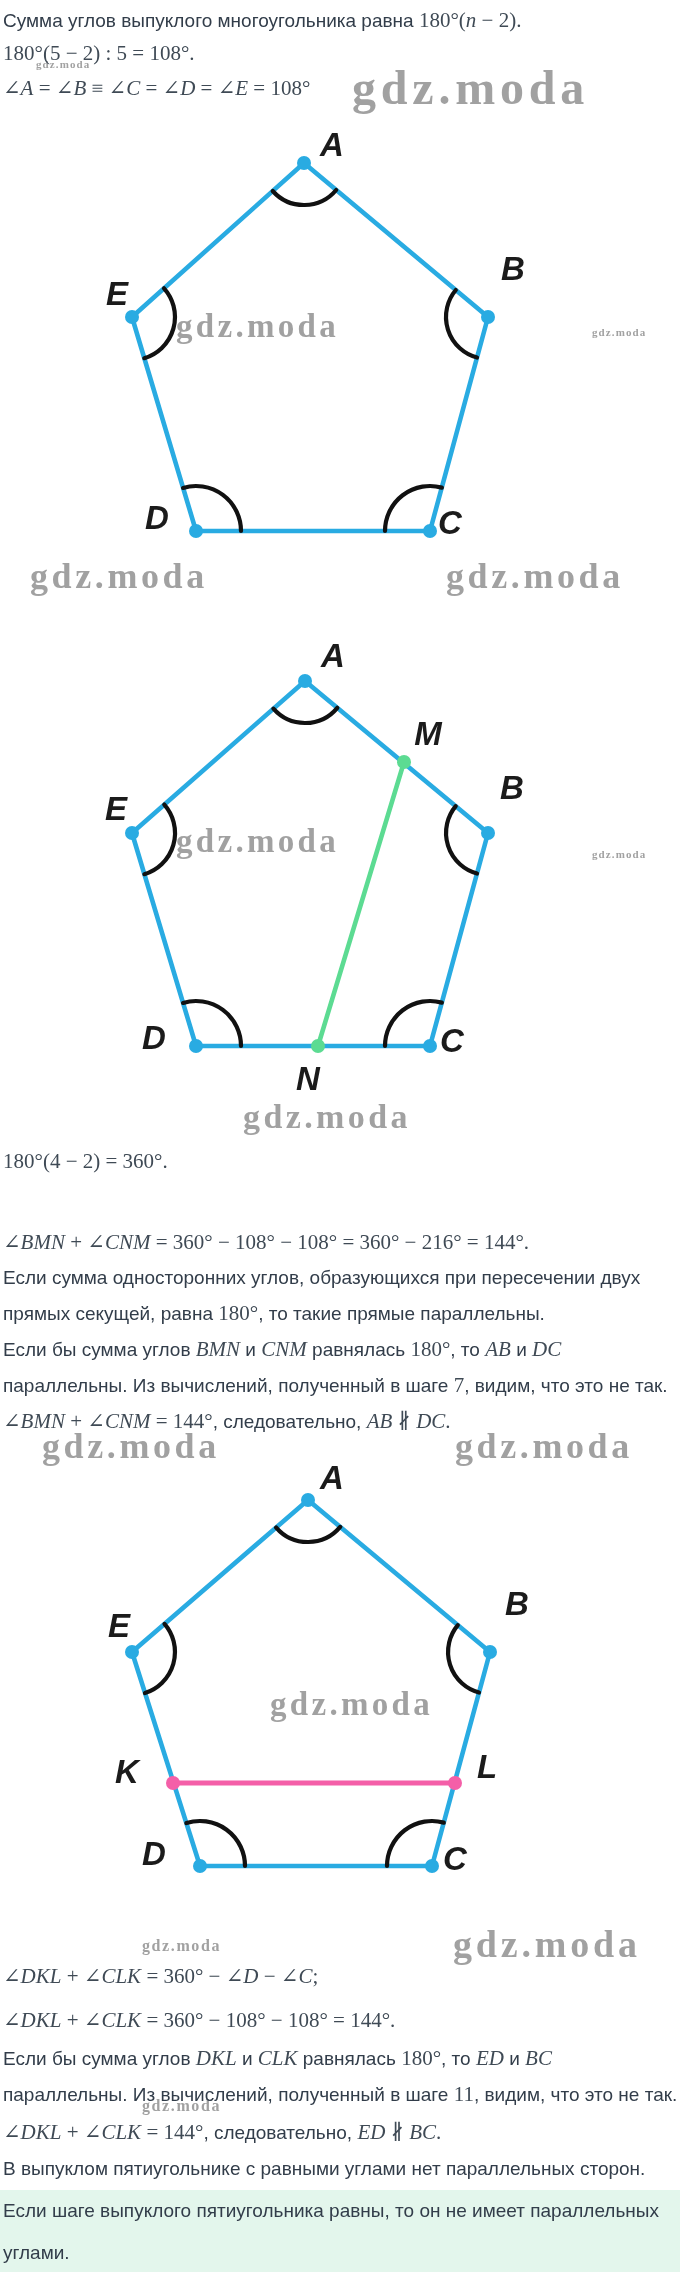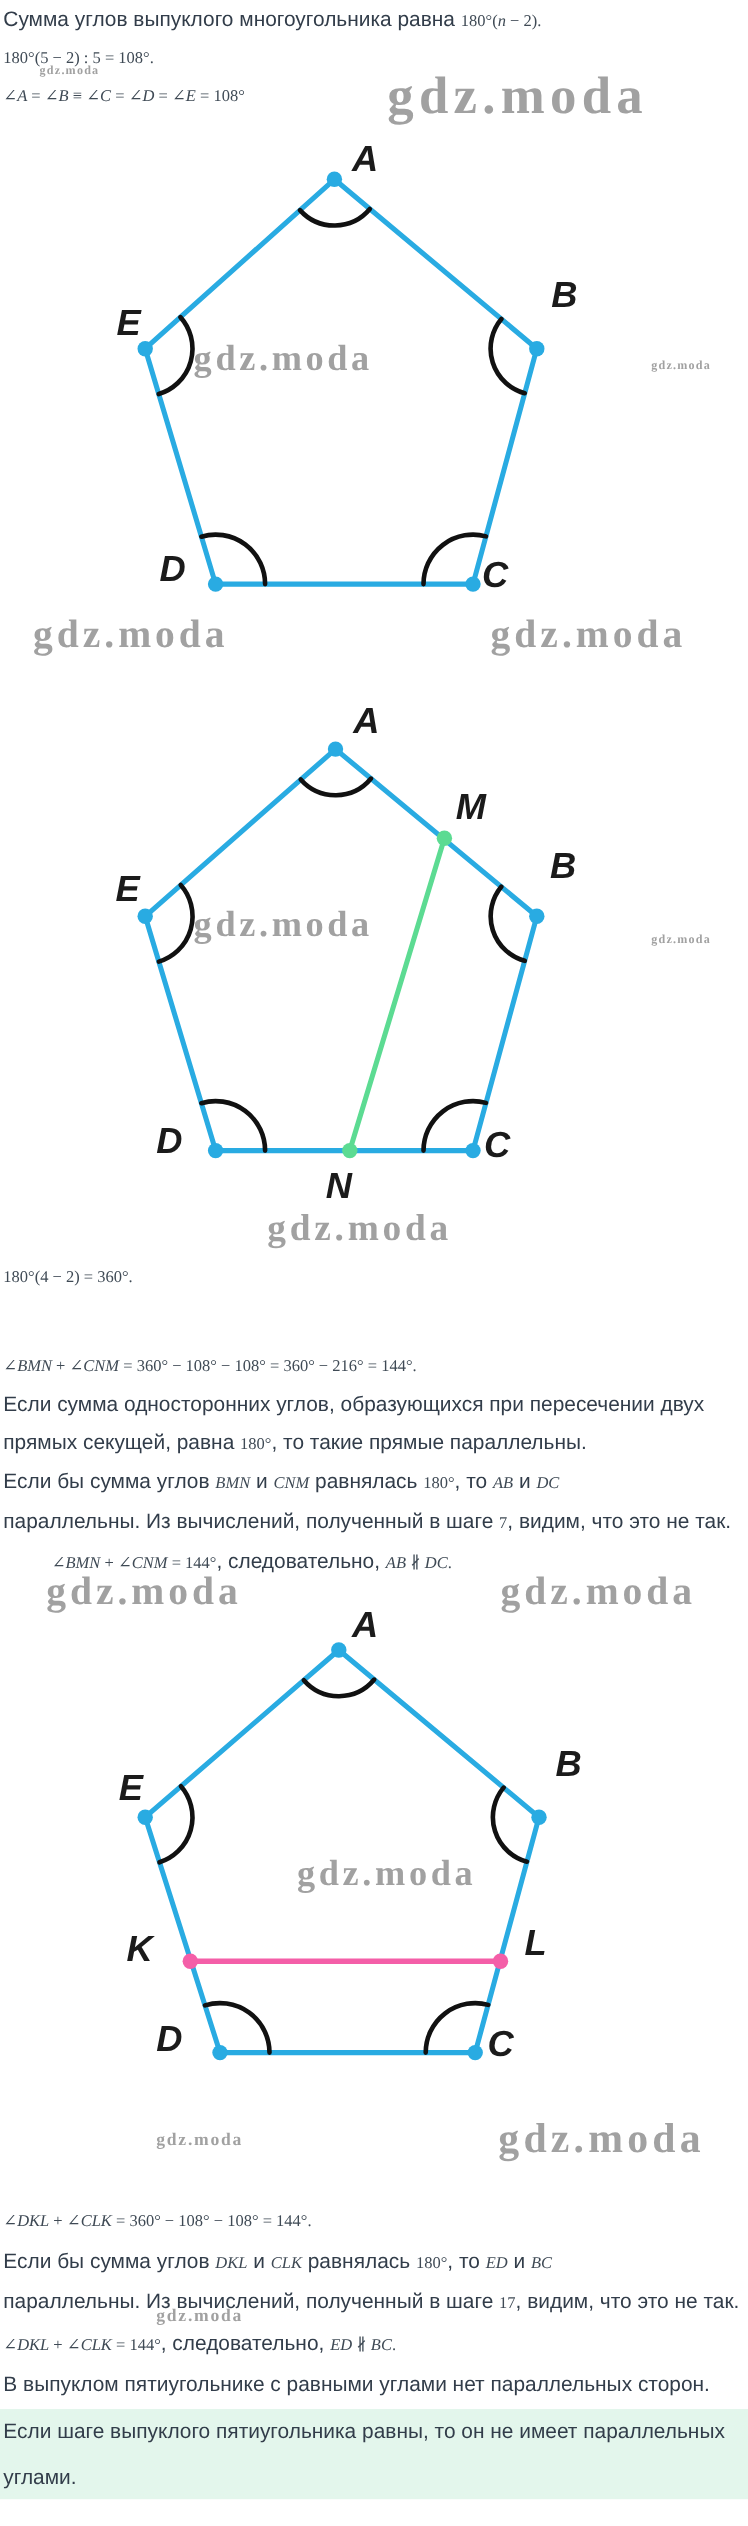--- a/index.html
+++ b/index.html
@@ -1,21 +1,21 @@
 <!DOCTYPE html>
 <html style="--text: #323D4A; --math: #3F4A55; --wm: #8D8D8D; --highlight: #E3F6EC;"><head>
 <meta charset="utf-8">
 <style>
   html,body{margin:0;padding:0;background:#fff;}
   .page{position:relative;width:680px;height:2296px;background:#fff;overflow:hidden;}
   .line{position:absolute;white-space:nowrap;z-index:3;
         font-family:"Liberation Sans","DejaVu Sans",sans-serif;
         font-size:19px;color:var(--text,#323d4a);}
   .line .sans{font-family:Liberation Sans, sans-serif;font-size:19px;color:var(--text,#323d4a);}
-  .line .math{font-family:"Liberation Serif","DejaVu Serif",serif;font-size:15px;color:var(--math,#3f4a55);}
+  .line .math{font-family:"Liberation Serif","DejaVu Serif",serif;font-size:21px;color:var(--math,#3f4a55);}
   .line .math i{font-style:italic;}
   .wm{position:absolute;z-index:1;white-space:nowrap;
       font-family:Liberation Serif, serif;font-weight:700;
       color:var(--wm,#8d8d8d);opacity:.82;line-height:1;}
   svg.diagram{position:absolute;left:0;z-index:2;pointer-events:none;}
   .band{position:absolute;left:0;width:680px;z-index:0;background:var(--highlight,#e3f6ec);}
   .vlabel{font-family:"Liberation Sans","DejaVu Sans",sans-serif;font-weight:700;font-style:italic;}
 </style>
 </head>
 <body>
@@ -24,24 +24,25 @@
     <div class="band" style="top: 2190px; height: 82px;"></div>
     <div class="line" style="top: 8px; left: 3px;"><span class="sans">Сумма углов выпуклого многоугольника равна </span><span class="math">180°(<i>n</i> − 2).</span></div>
     <div class="line" style="top: 41px; left: 3px;"><span class="math">180°(5 − 2) : 5 = 108°.</span></div>
     <div class="line" style="top: 76px; left: 3px;"><span class="math">∠<i>A</i> = ∠<i>B</i> ≡ ∠<i>C</i> = ∠<i>D</i> = ∠<i>E</i> = 108°</span></div>
     <div class="line" style="top: 1149px; left: 3px;"><span class="math">180°(4 − 2) = 360°.</span></div>
     <div class="line" style="top: 1230px; left: 3px;"><span class="math">∠<i>BMN</i> + ∠<i>CNM</i> = 360° − 108° − 108° = 360° − 216° = 144°.</span></div>
     <div class="line" style="top: 1267px; left: 3px;"><span class="sans">Если сумма односторонних углов, образующихся при пересечении двух</span></div>
     <div class="line" style="top: 1301px; left: 3px;"><span class="sans">прямых секущей, равна </span><span class="math">180°</span><span class="sans">, то такие прямые параллельны.</span></div>
     <div class="line" style="top: 1337px; left: 3px;"><span class="sans">Если бы сумма углов </span><span class="math"><i>BMN</i></span><span class="sans"> и </span><span class="math"><i>CNM</i></span><span class="sans"> равнялась </span><span class="math">180°</span><span class="sans">, то </span><span class="math"><i>AB</i></span><span class="sans"> и </span><span class="math"><i>DC</i></span></div>
     <div class="line" style="top: 1373px; left: 3px;"><span class="sans">параллельны. Из вычислений, полученный в шаге </span><span class="math">7</span><span class="sans">, видим, что это не так.</span></div>
-    <div class="line" style="top: 1409px; left: 3px; margin-left: 44px;"><span class="math">∠<i>BMN</i> + ∠<i>CNM</i> = 144°</span><span class="sans">, следовательно, </span><span class="math"><i>AB</i> ∦ <i>DC</i>.</span></div>
+    <div class="line" style="top: 1409px; left: 3px;"><span class="math">∠<i>BMN</i> + ∠<i>CNM</i> = 144°</span><span class="sans">, следовательно, </span><span class="math"><i>AB</i> ∦ <i>DC</i>.</span></div>
+    <div class="line" style="top: 1964px; left: 3px;"><span class="math">∠<i>DKL</i> + ∠<i>CLK</i> = 360° − ∠<i>D</i> − ∠<i>C</i>;</span></div>
     <div class="line" style="top: 2008px; left: 3px;"><span class="math">∠<i>DKL</i> + ∠<i>CLK</i> = 360° − 108° − 108° = 144°.</span></div>
     <div class="line" style="top: 2046px; left: 3px;"><span class="sans">Если бы сумма углов </span><span class="math"><i>DKL</i></span><span class="sans"> и </span><span class="math"><i>CLK</i></span><span class="sans"> равнялась </span><span class="math">180°</span><span class="sans">, то </span><span class="math"><i>ED</i></span><span class="sans"> и </span><span class="math"><i>BC</i></span></div>
-    <div class="line" style="top: 2082px; left: 3px;"><span class="sans">параллельны. Из вычислений, полученный в шаге </span><span class="math">17</span><span class="sans">, видим, что это не так.</span></div>
+    <div class="line" style="top: 2082px; left: 3px;"><span class="sans">параллельны. Из вычислений, полученный в шаге </span><span class="math">11</span><span class="sans">, видим, что это не так.</span></div>
     <div class="line" style="top: 2120px; left: 3px;"><span class="math">∠<i>DKL</i> + ∠<i>CLK</i> = 144°</span><span class="sans">, следовательно, </span><span class="math"><i>ED</i> ∦ <i>BC</i>.</span></div>
     <div class="line" style="top: 2158px; left: 3px;"><span class="sans">В выпуклом пятиугольнике с равными углами нет параллельных сторон.</span></div>
     <div class="line" style="top: 2200px; left: 3px;"><span class="sans">Если шаге выпуклого пятиугольника равны, то он не имеет параллельных</span></div>
     <div class="line" style="top: 2242px; left: 3px;"><span class="sans">углами.</span></div>
     <div class="wm" style="left: 36px; top: 59px; font-size: 11px; letter-spacing: 1.1px;">gdz.moda</div>
     <div class="wm" style="left: 352px; top: 64px; font-size: 48px; letter-spacing: 4.8px;">gdz.moda</div>
     <div class="wm" style="left: 176px; top: 310px; font-size: 33px; letter-spacing: 3.3px;">gdz.moda</div>
     <div class="wm" style="left: 592px; top: 327px; font-size: 11px; letter-spacing: 1.1px;">gdz.moda</div>
     <div class="wm" style="left: 30px; top: 558px; font-size: 36px; letter-spacing: 3.6px;">gdz.moda</div>
     <div class="wm" style="left: 446px; top: 558px; font-size: 36px; letter-spacing: 3.6px;">gdz.moda</div>

